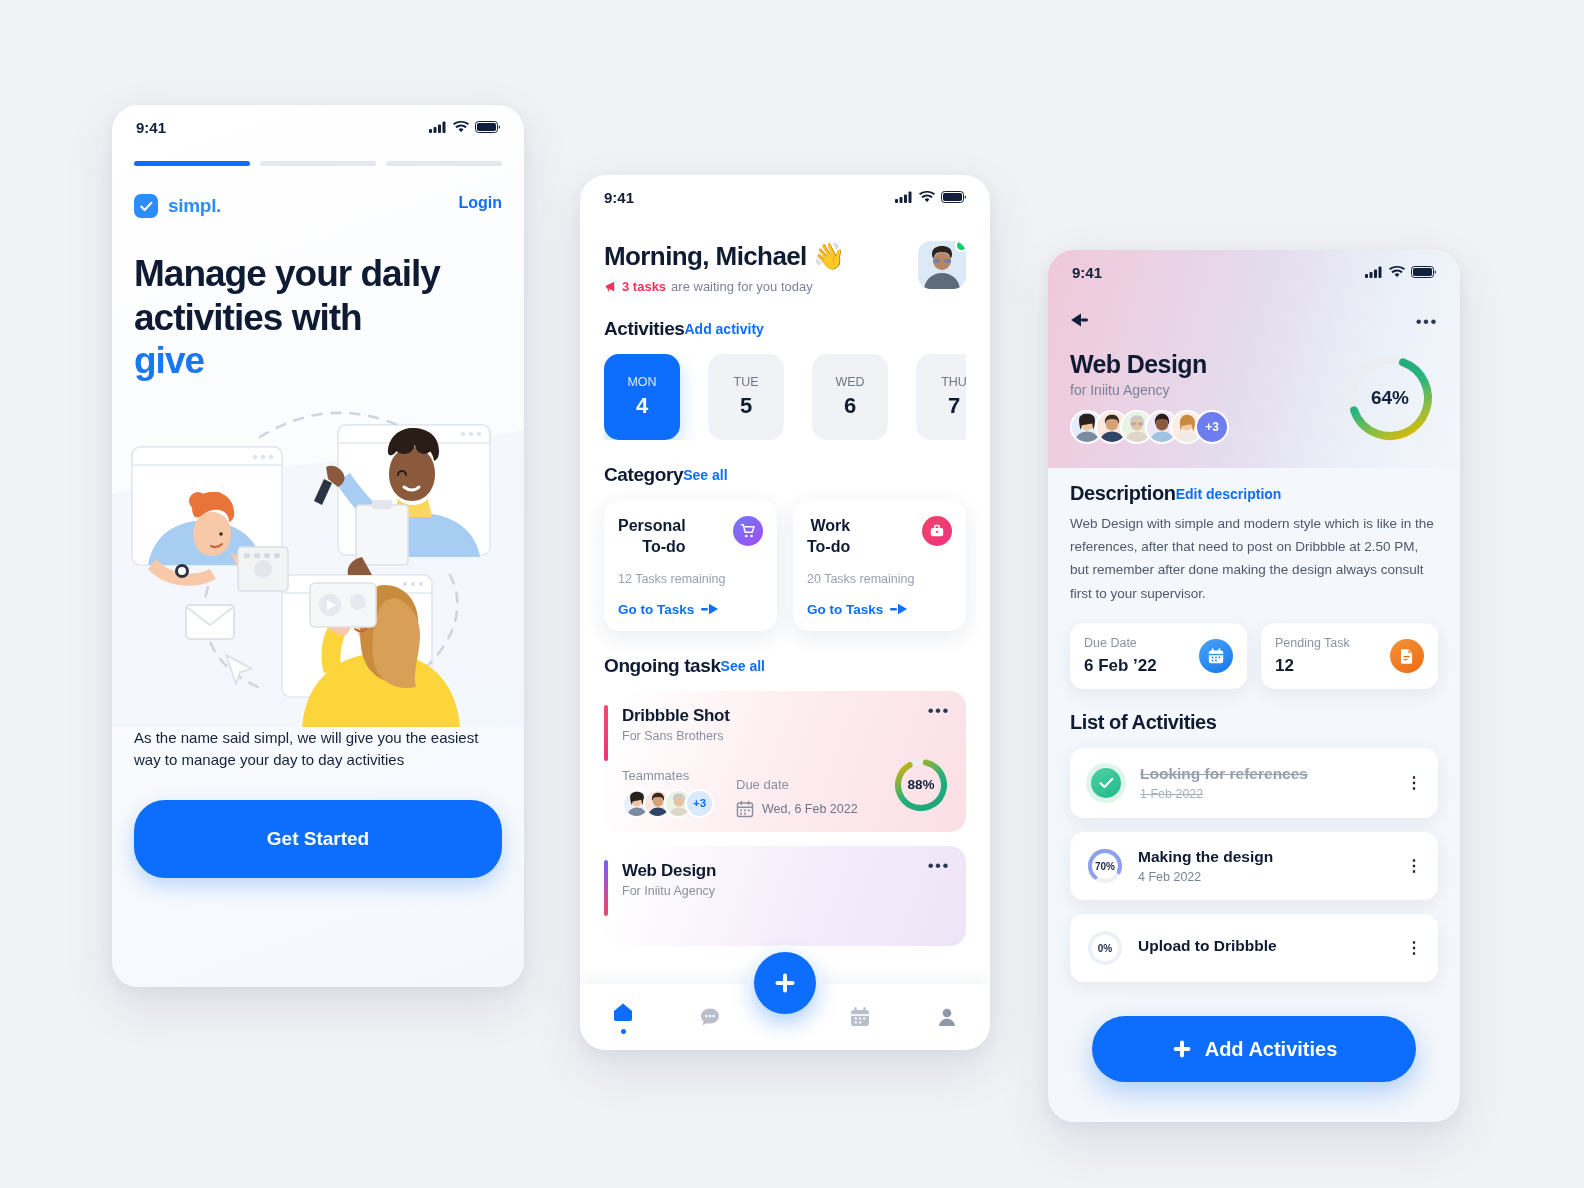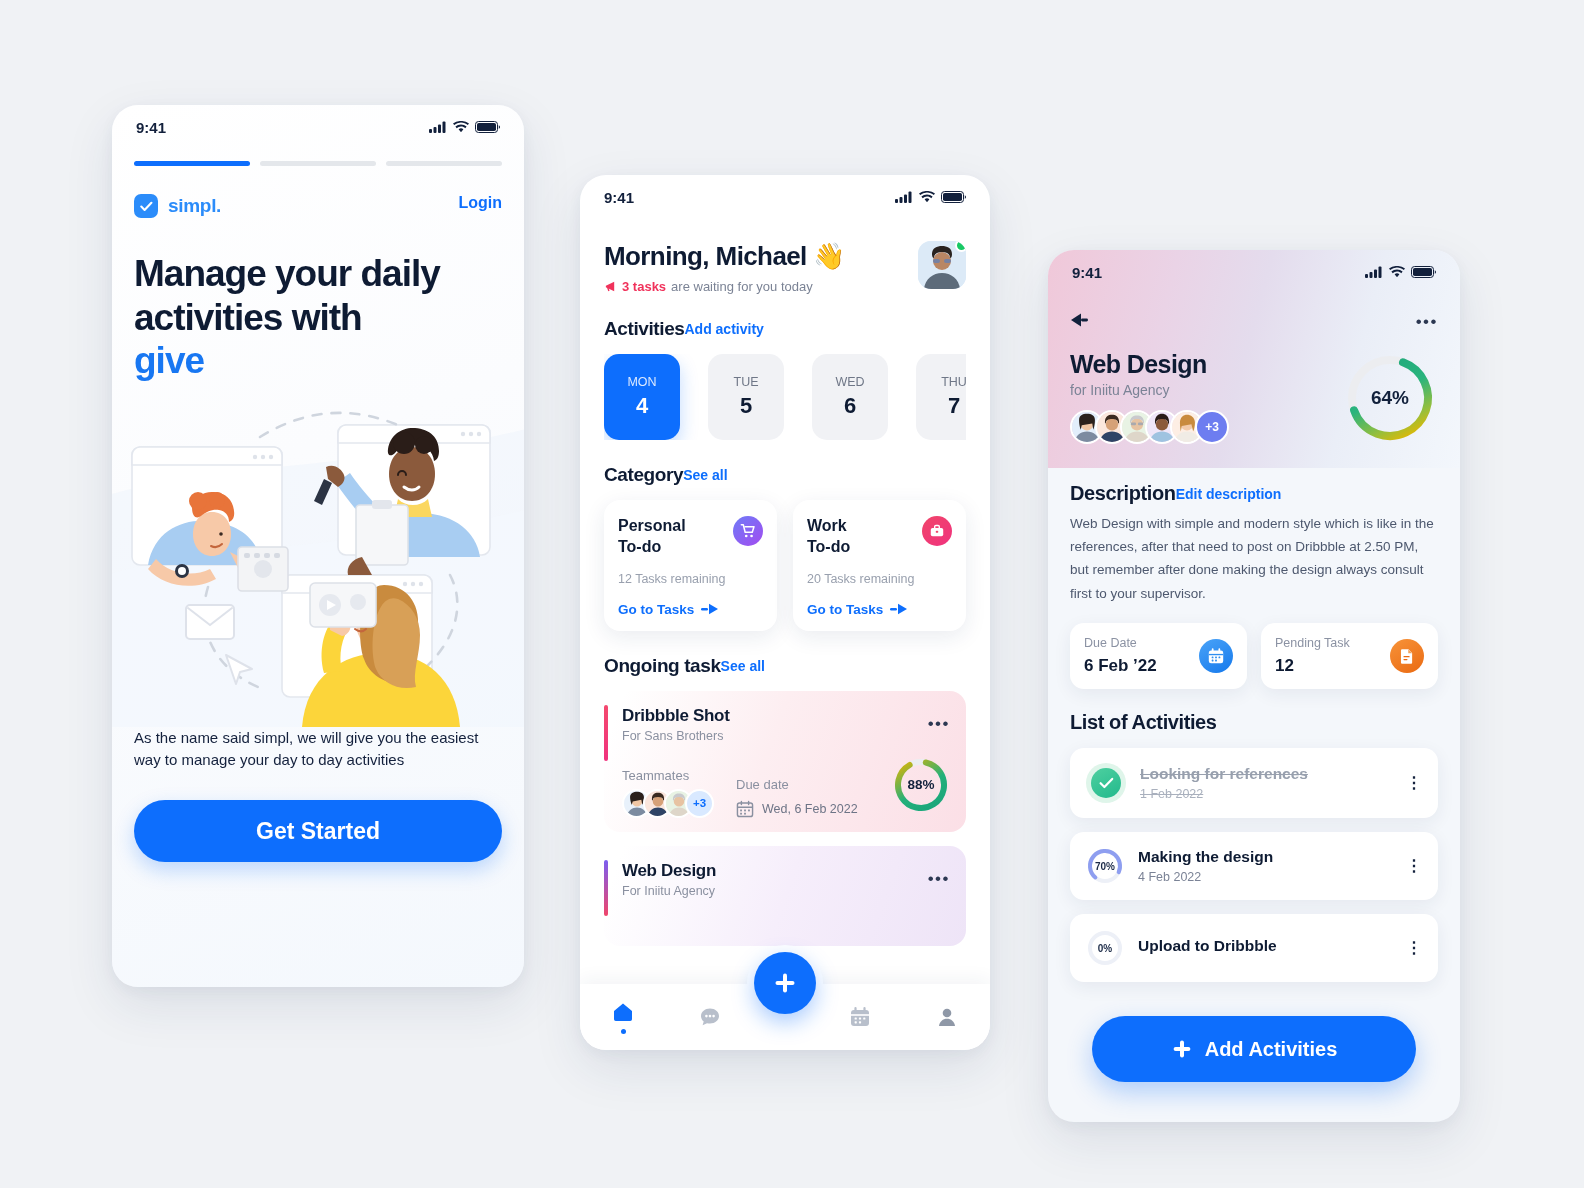--- a/index.html
+++ b/index.html
@@ -45,22 +45,22 @@
   .hero {
     padding: 34px 22px 0 22px; font-size: 37px; line-height: 1.18;
     font-weight: bold; color: #0e1b33; letter-spacing: -1px;
   }
   .hero .accent { color: #1877f2; }
   .illo-wrap { position: relative; width: 412px; height: 340px; margin-top: 4px; }
   .sub {
     padding: 0 22px; font-size: 15px; line-height: 1.45; color: #14213d;
   }
   .cta {
-    margin: 30px 22px 0 22px; height: 62px; border-radius: 31px;
-    background: #0d6efd; color: #fff; font-size: 23px; font-weight: bold;
+    margin: 30px 22px 0 22px; height: 78px; border-radius: 31px;
+    background: #0d6efd; color: #fff; font-size: 19px; font-weight: bold;
     display: flex; align-items: center; justify-content: center;
     box-shadow: 0 8px 20px rgba(13,110,253,.25); border: none; cursor: pointer;
     font-family: inherit; width: calc(100% - 44px);
   }
 
   
   #screen2 { left: 580px; top: 175px; width: 410px; height: 875px; background: #fff; }
   .s2pad { padding: 0 24px; }
   .greet-row { display: flex; align-items: flex-start; justify-content: space-between;
     padding-top: 22px; }
@@ -81,35 +81,35 @@
     display: flex; flex-direction: column; align-items: center; justify-content: center;
     gap: 4px; flex: none; }
   .day .dname { font-size: 12.5px; color: #6f7787; }
   .day .dnum { font-size: 22px; font-weight: bold; color: #0e1b33; }
   .day.sel { background: #0d6efd; box-shadow: 0 8px 18px rgba(13,110,253,.25); }
   .day.sel .dname { color: #dbe9ff; }
   .day.sel .dnum { color: #fff; }
   .cat-row { display: flex; gap: 16px; margin-top: 14px; }
   .cat-card { flex: 1; background: #fff; border-radius: 16px; padding: 16px 14px 14px 14px;
     box-shadow: 0 6px 22px rgba(25,45,90,.09); }
-  .cat-top { display: flex; align-items: flex-start; justify-content: space-between; }
+  .cat-top { display: flex; align-items: flex-start; justify-content: space-between; text-align: right; }
   .cat-name { font-size: 16px; font-weight: bold; color: #0e1b33; line-height: 1.3; }
   .cat-icon { width: 30px; height: 30px; border-radius: 50%; flex: none;
     display: flex; align-items: center; justify-content: center; }
   .cat-icon.personal { background: linear-gradient(140deg,#6f7bf7,#a24cf0); }
   .cat-icon.work { background: linear-gradient(140deg,#f0456a,#f0327e); }
   .cat-meta { font-size: 12.5px; color: #99a0ae; margin-top: 14px; }
   .cat-link { font-size: 13.5px; font-weight: bold; color: #0d6efd; margin-top: 16px;
     display: flex; align-items: center; gap: 7px; cursor: pointer; }
   .task-card { margin-top: 14px; border-radius: 16px; padding: 15px 16px 14px 18px;
     position: relative; overflow: hidden; }
   .task-card.pinkish { background: linear-gradient(110deg,#ffffff 5%,#fdeef1 45%,#fbdfe6 100%); }
   .task-card.purplish { background: linear-gradient(110deg,#ffffff 5%,#f6eefb 50%,#eee4f7 100%); }
   .task-bar { position: absolute; left: 0; top: 14px; width: 4px; height: 56px; border-radius: 3px; }
-  .task-head { display: flex; align-items: center; justify-content: space-between; }
+  .task-head { display: flex; align-items: flex-start; justify-content: space-between; }
   .task-title { font-size: 17px; font-weight: bold; color: #0e1b33; letter-spacing: -.3px; }
   .task-for { font-size: 12.5px; color: #8a90a0; margin-top: 3px; }
   .dots-h { color: #2c3852; font-size: 17px; letter-spacing: 1.5px; line-height: 10px; cursor: pointer; }
   .task-body { display: flex; align-items: flex-end; gap: 22px; margin-top: 13px; }
   .tb-label { font-size: 13px; color: #8a90a0; }
   .stack { display: flex; align-items: center; margin-top: 6px; }
   .stack .av { width: 29px; height: 29px; border-radius: 50%; border: 2px solid #fff;
     margin-left: -8px; overflow: hidden; }
   .stack .av:first-child { margin-left: 0; }
   .plus-badge { width: 29px; height: 29px; border-radius: 50%; background: #d9e9ff;

